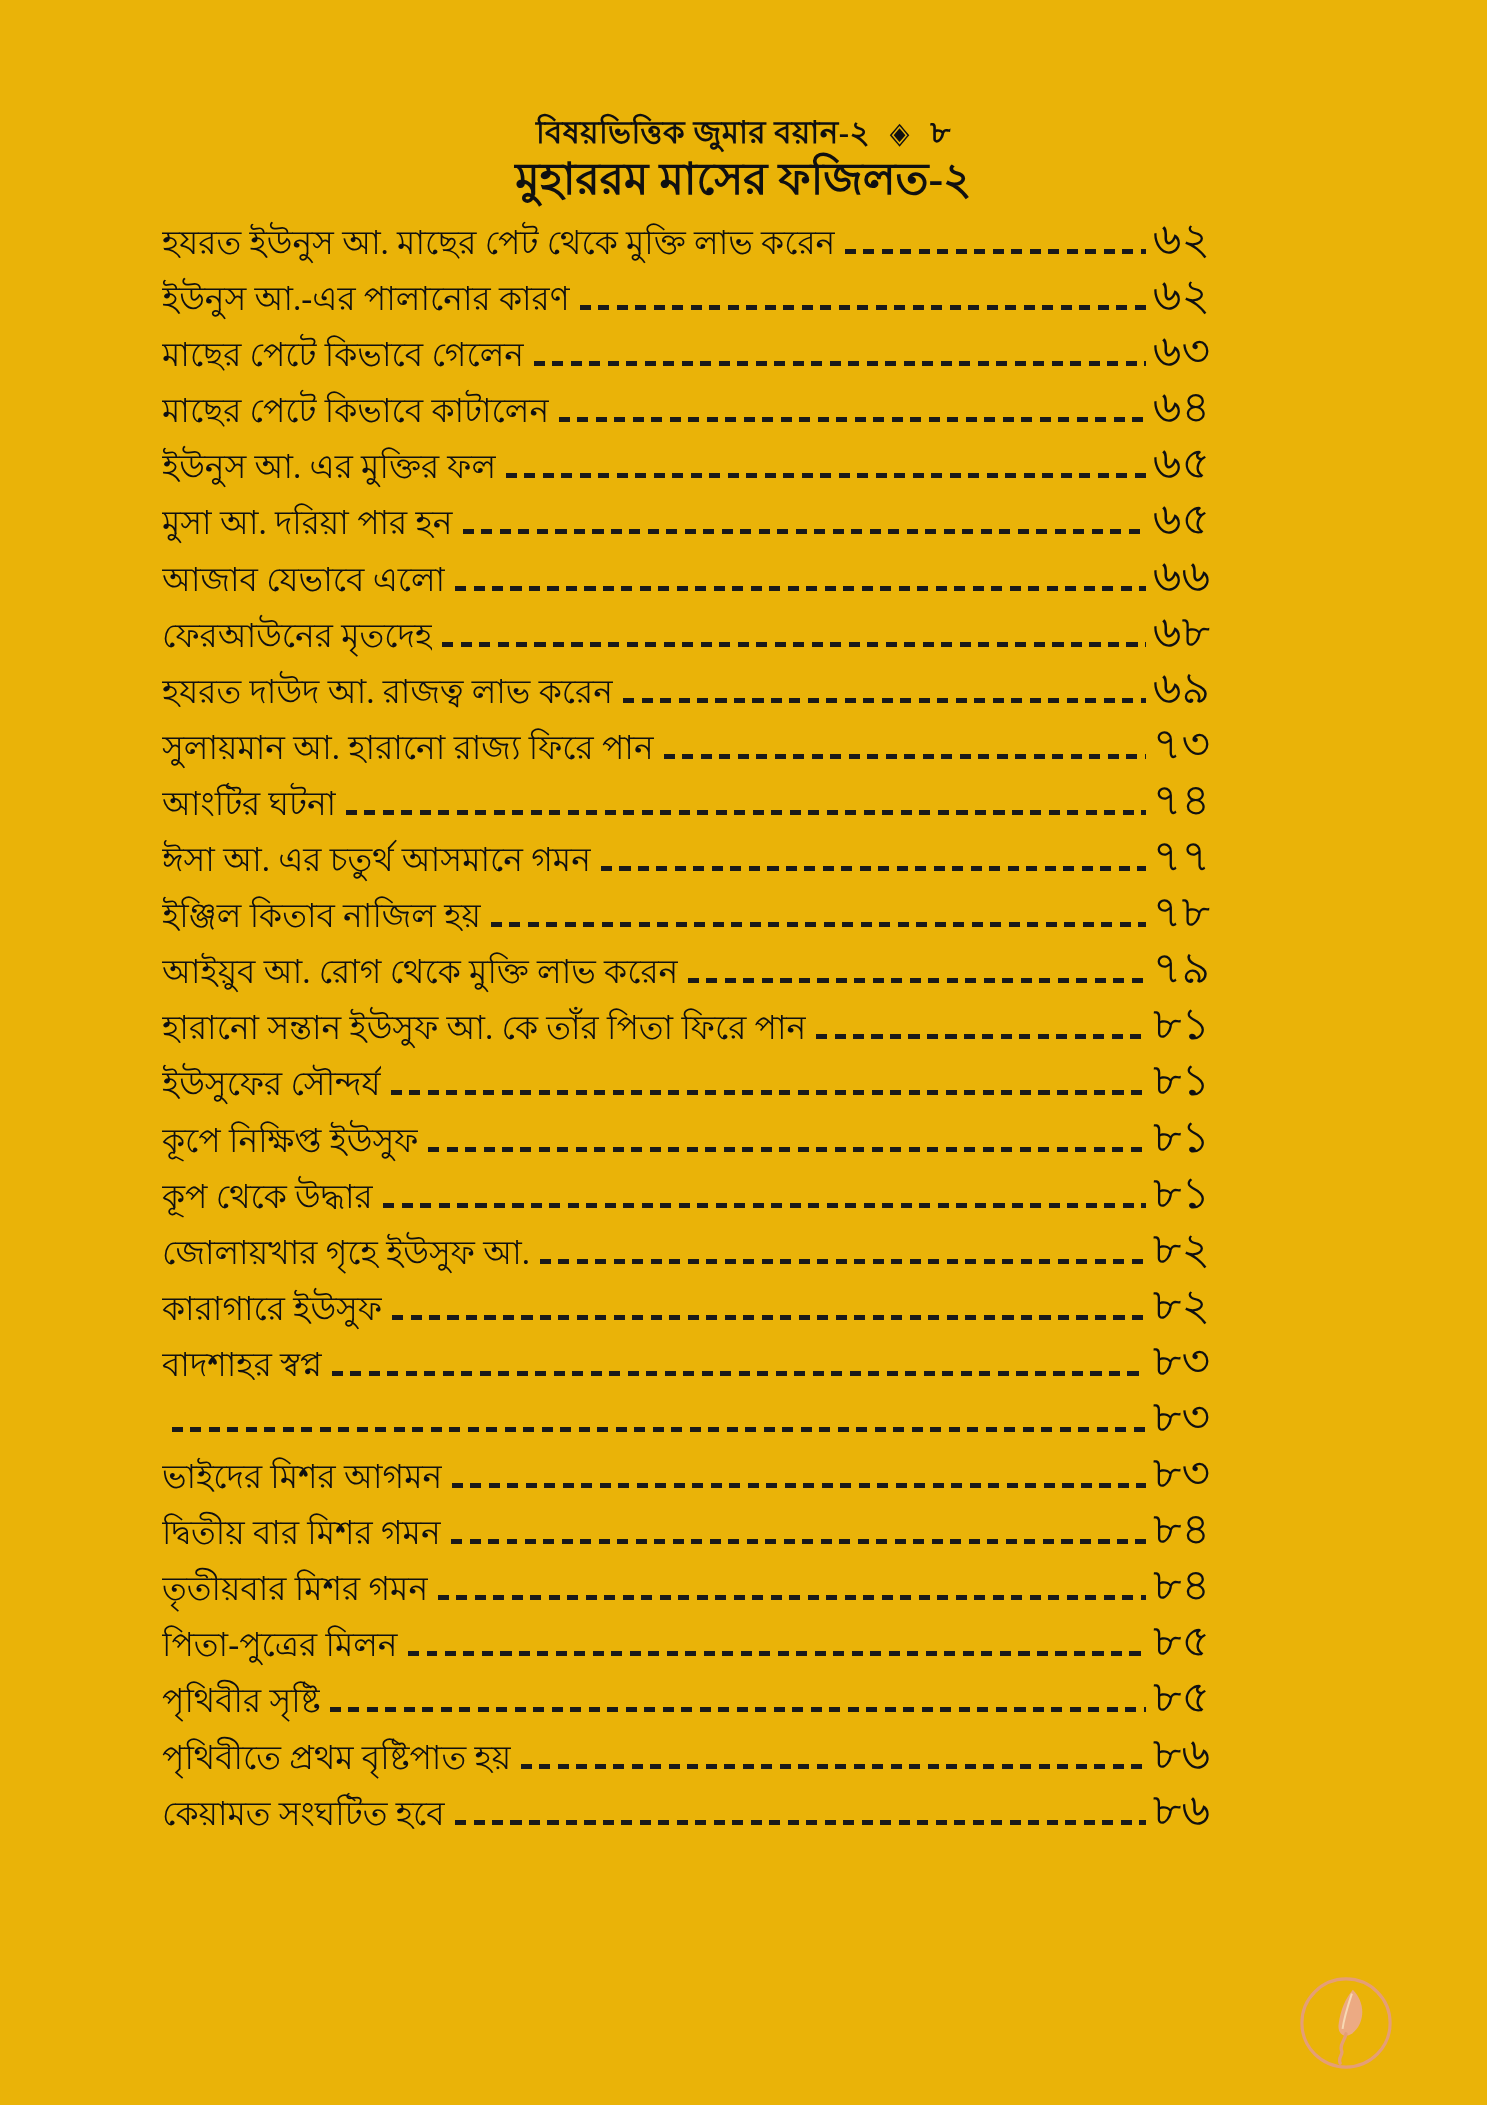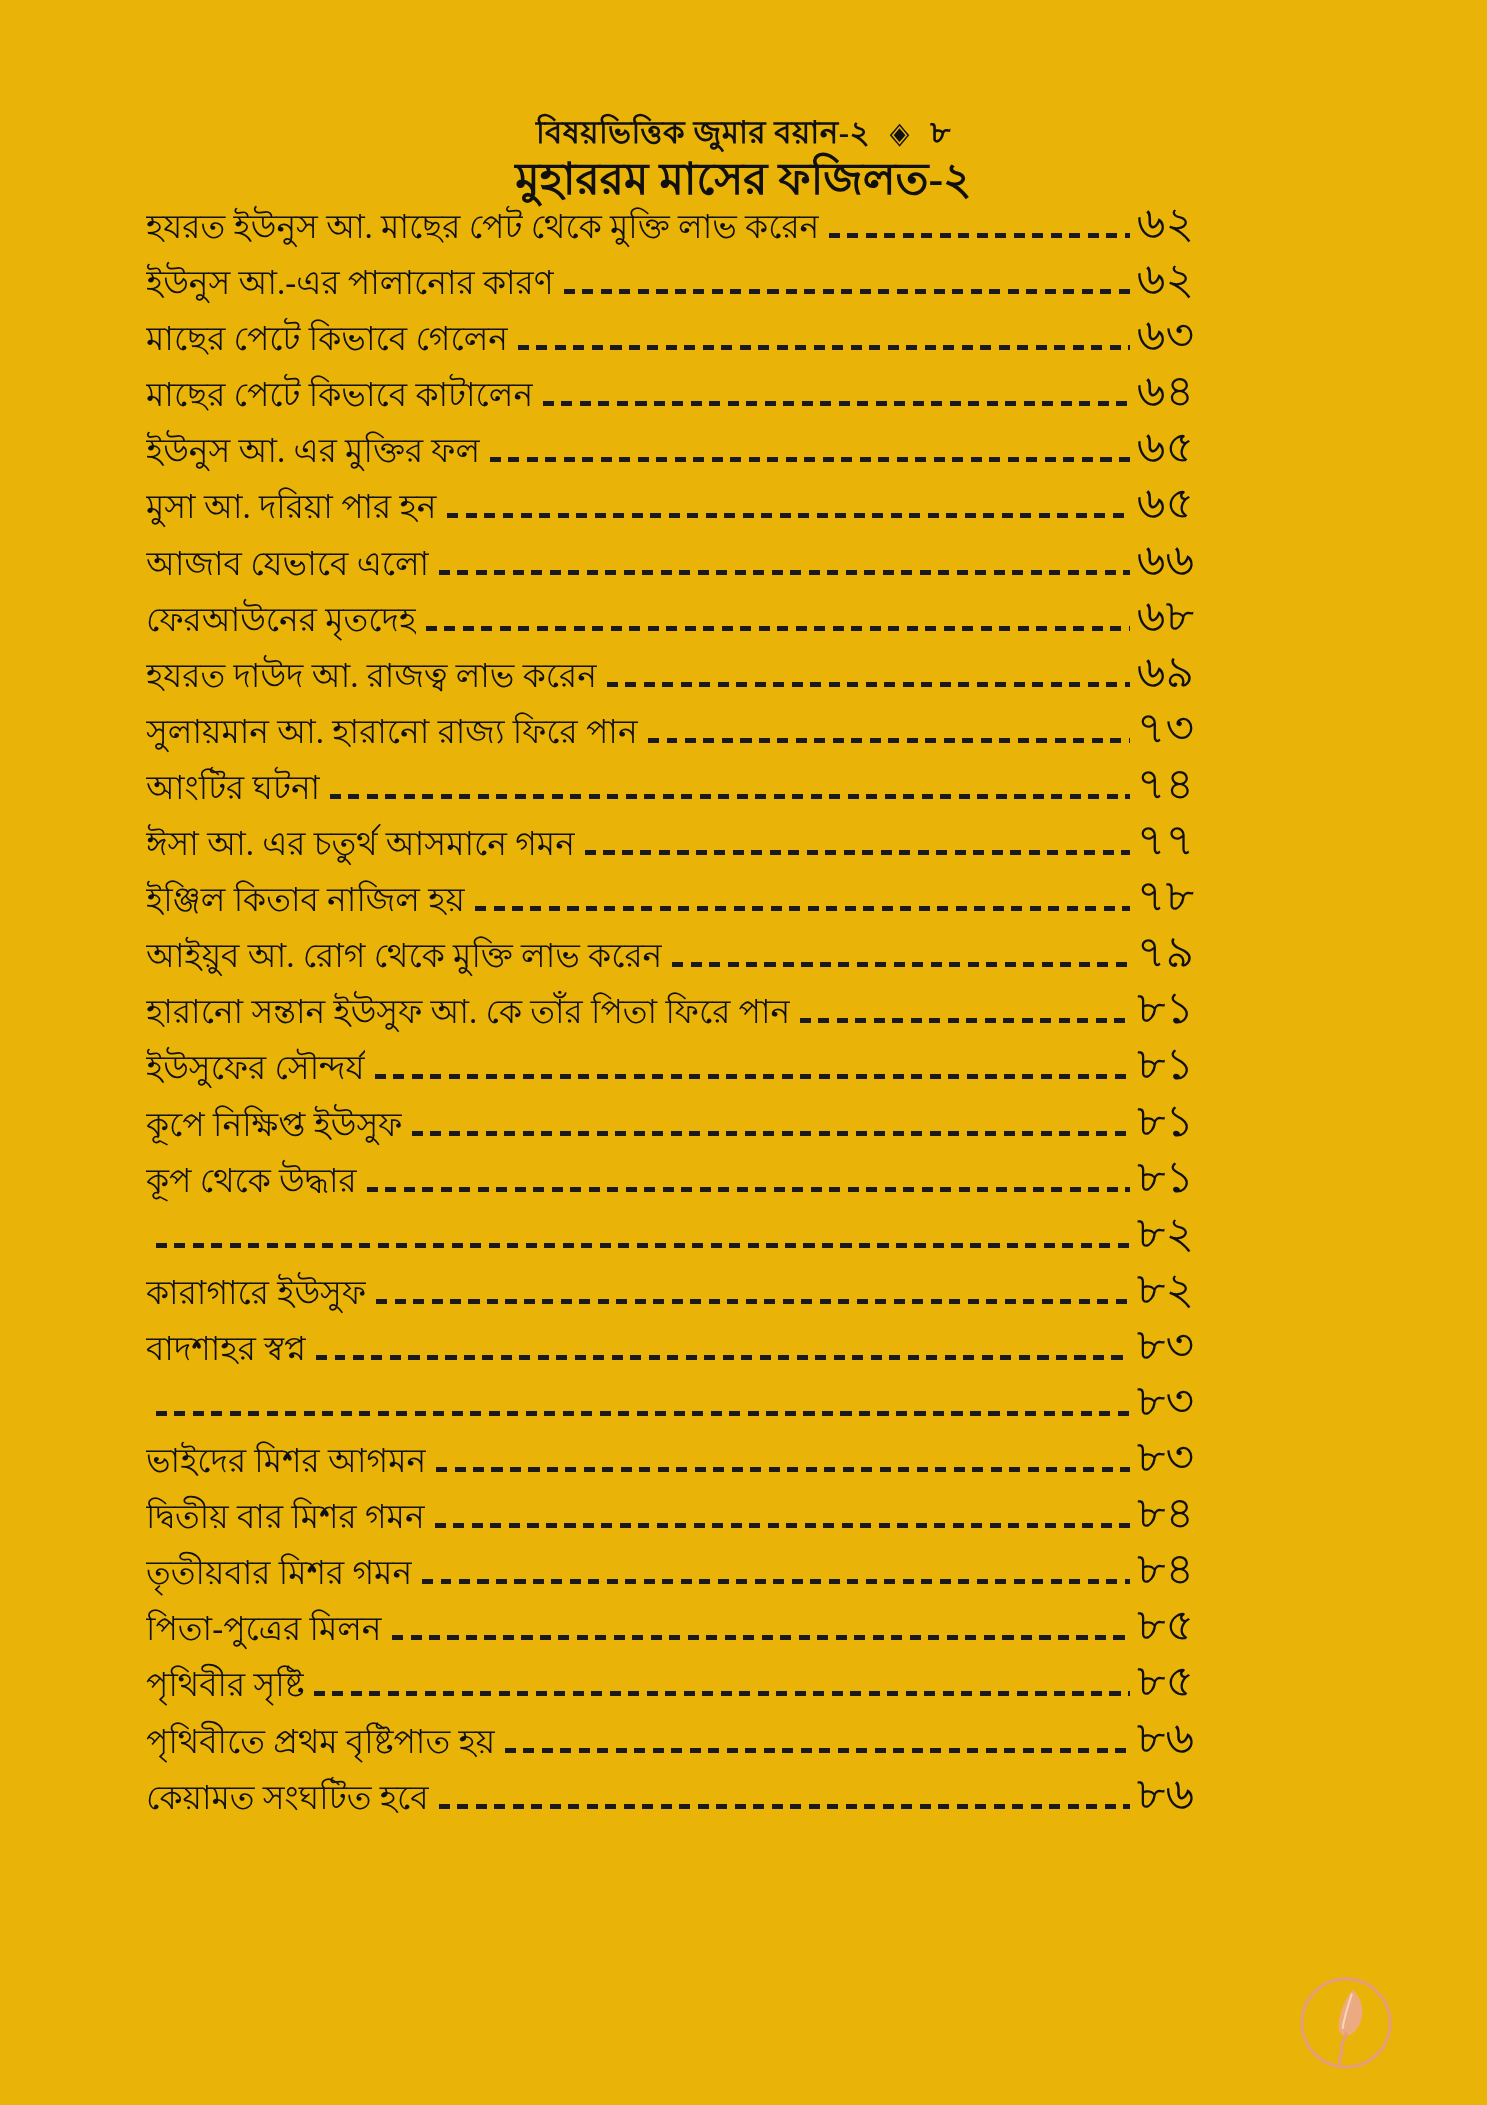--- a/index.html
+++ b/index.html
@@ -25,21 +25,21 @@
     transform:scaleX(0.85);
   }
   .section-title{
     position:absolute;top:146px;left:0;width:100%;
     text-align:center;
     font-size:44px;font-weight:700;
     white-space:nowrap;
   }
   .toc{
     position:absolute;top:196px;left:146px;width:1048px;
-    list-style:none;margin:0;padding:0;
+    list-style:none;margin:16px;padding:0;
   }
   .toc-row{
     display:flex;
     align-items:baseline;
     height:56.1px;
     font-size:33px;
     font-weight:500;
     line-height:56px;
   }
   .toc-title{
@@ -185,20 +185,21 @@
       <span class="toc-page">৮১</span>
     </li>
 
     <li class="toc-row">
       <span class="toc-title">কূপ থেকে উদ্ধার</span>
       <span class="toc-leader"></span>
       <span class="toc-page">৮১</span>
     </li>
 
     <li class="toc-row">
+      <span class="toc-title">জোলায়খার গৃহে ইউসুফ আ.</span>
       <span class="toc-leader"></span>
       <span class="toc-page">৮২</span>
     </li>
 
     <li class="toc-row">
       <span class="toc-title">কারাগারে ইউসুফ</span>
       <span class="toc-leader"></span>
       <span class="toc-page">৮২</span>
     </li>
 

